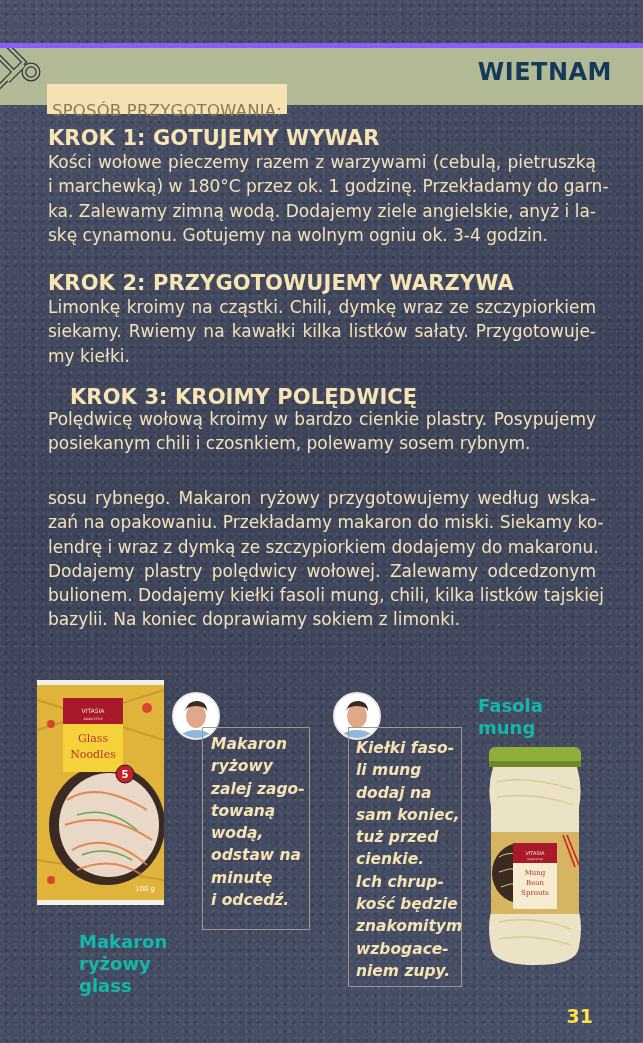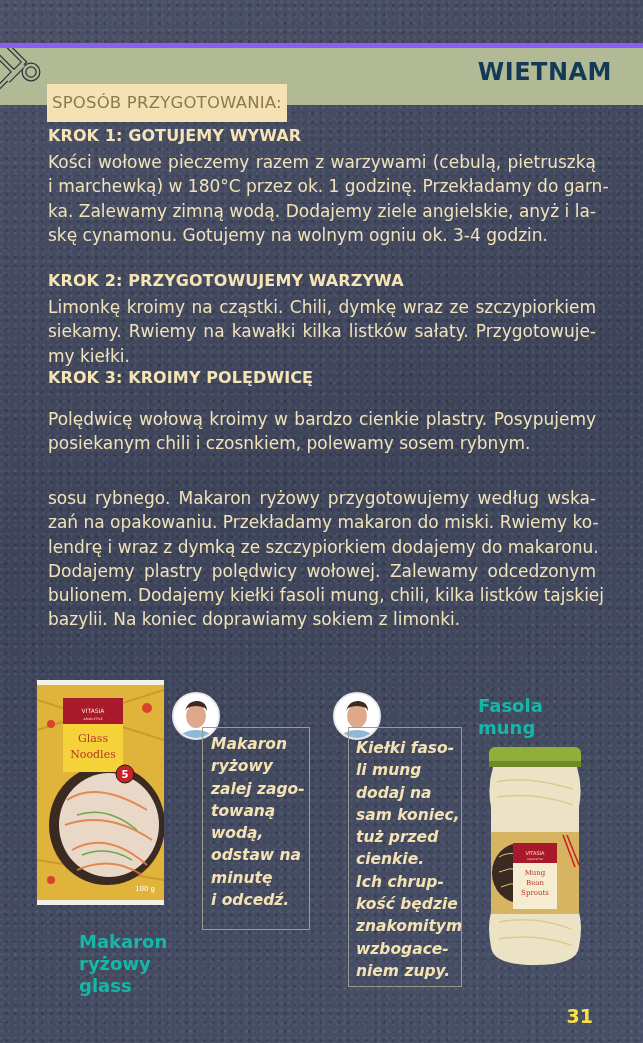--- a/index.html
+++ b/index.html
@@ -22,29 +22,29 @@
     border-top: 5px solid #8b5cf6;
     margin-top: 43px;
   }
   .knot { position: absolute; left: 0; top: 0; width: 44px; height: 51px; }
   .header-title {
     position: absolute; right: 31px; top: 10px;
     font-family: "DejaVu Sans", sans-serif; font-weight: bold;
     font-size: 24px; letter-spacing: 0.5px; color: #153a57;
   }
   .section-label {
-    position: absolute; left: 47px; top: 84px; height: 38px;
-    padding: 4px 5px; background: #f4e2b5;
+    position: absolute; left: 47px; top: 84px; height: 30px;
+    padding: 12px 5px; background: #f4e2b5;
     font-family: "DejaVu Sans", sans-serif; font-size: 16.5px;
     color: #8c7a4c; line-height: 30px; letter-spacing: 0.2px;
   }
   .step-title {
     position: absolute; left: 48px;
     font-family: "DejaVu Sans", sans-serif; font-weight: bold;
-    font-size: 16px; color: #f6e4b4; letter-spacing: 0.1px;
+    font-size: 21px; color: #f6e4b4; letter-spacing: 0.1px;
   }
   .para {
     position: absolute; left: 48px; width: 548px;
     font-family: "DejaVu Sans", sans-serif; font-size: 17px;
     line-height: 24.3px; color: #f1e2b9; text-align: justify;
   }
   .para span { display: block; white-space: nowrap; text-align-last: justify; }
   .para span.last { text-align-last: left; }
   .product { position: absolute; }
   .product-name {
@@ -102,29 +102,29 @@
   <span class="last">skę cynamonu. Gotujemy na wolnym ogniu ok. 3-4 godzin.</span>
 </div>
 
 <div class="step-title" style="top:271px;">KROK 2: PRZYGOTOWUJEMY WARZYWA</div>
 <div class="para" style="top:295px;">
   <span>Limonkę kroimy na cząstki. Chili, dymkę wraz ze szczypiorkiem</span>
   <span>siekamy. Rwiemy na kawałki kilka listków sałaty. Przygotowuje-</span>
   <span class="last">my kiełki.</span>
 </div>
 
-<div class="step-title" style="top:368px;">KROK 3: KROIMY POLĘDWICĘ</div>
+<div class="step-title" style="top:385px;margin-left:22px;">KROK 3: KROIMY POLĘDWICĘ</div>
 <div class="para" style="top:407px;">
   <span>Polędwicę wołową kroimy w bardzo cienkie plastry. Posypujemy</span>
   <span class="last">posiekanym chili i czosnkiem, polewamy sosem rybnym.</span>
 </div>
 
 <div class="para" style="top:486px;">
   <span>sosu rybnego. Makaron ryżowy przygotowujemy według wska-</span>
-  <span>zań na opakowaniu. Przekładamy makaron do miski. Rwiemy ko-</span>
+  <span>zań na opakowaniu. Przekładamy makaron do miski. Siekamy ko-</span>
   <span>lendrę i wraz z dymką ze szczypiorkiem dodajemy do makaronu.</span>
   <span>Dodajemy plastry polędwicy wołowej. Zalewamy odcedzonym</span>
   <span>bulionem. Dodajemy kiełki fasoli mung, chili, kilka listków tajskiej</span>
   <span class="last">bazylii. Na koniec doprawiamy sokiem z limonki.</span>
 </div>
 
 <div class="product" style="left:37px; top:680px; width:127px; height:225px;">
   <svg width="127" height="225" viewBox="0 0 127 225">
     <rect x="0" y="0" width="127" height="225" fill="#e0b43a"></rect>
     <rect x="0" y="0" width="127" height="5" fill="#f3f0e6"></rect>

